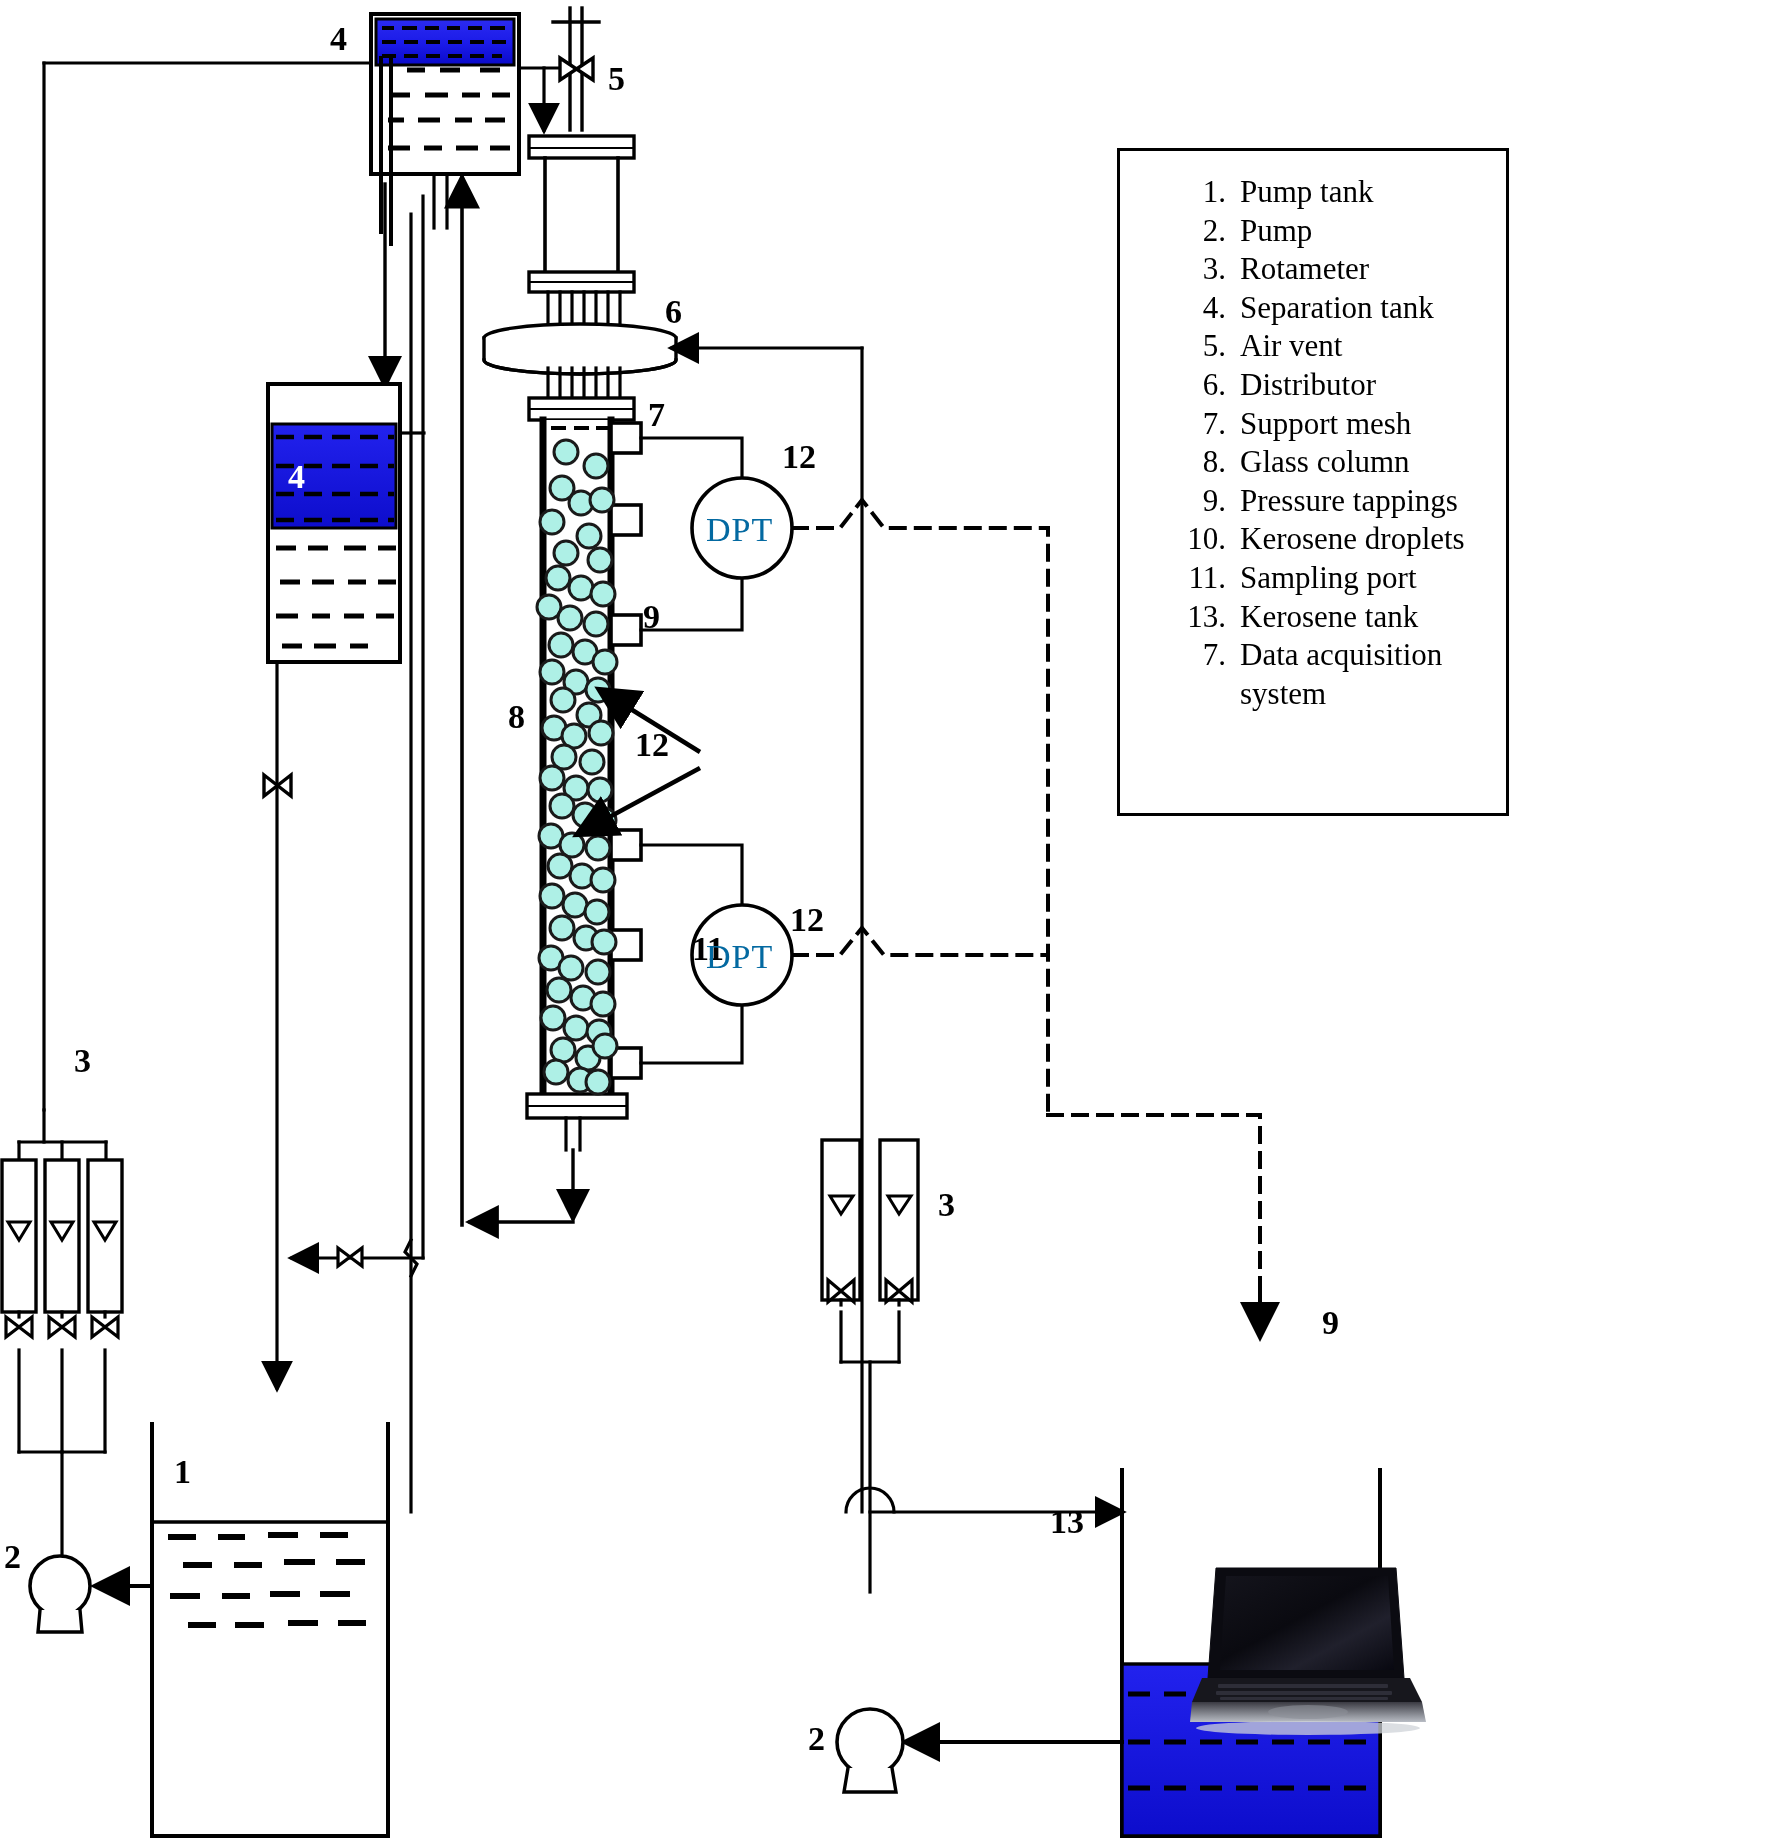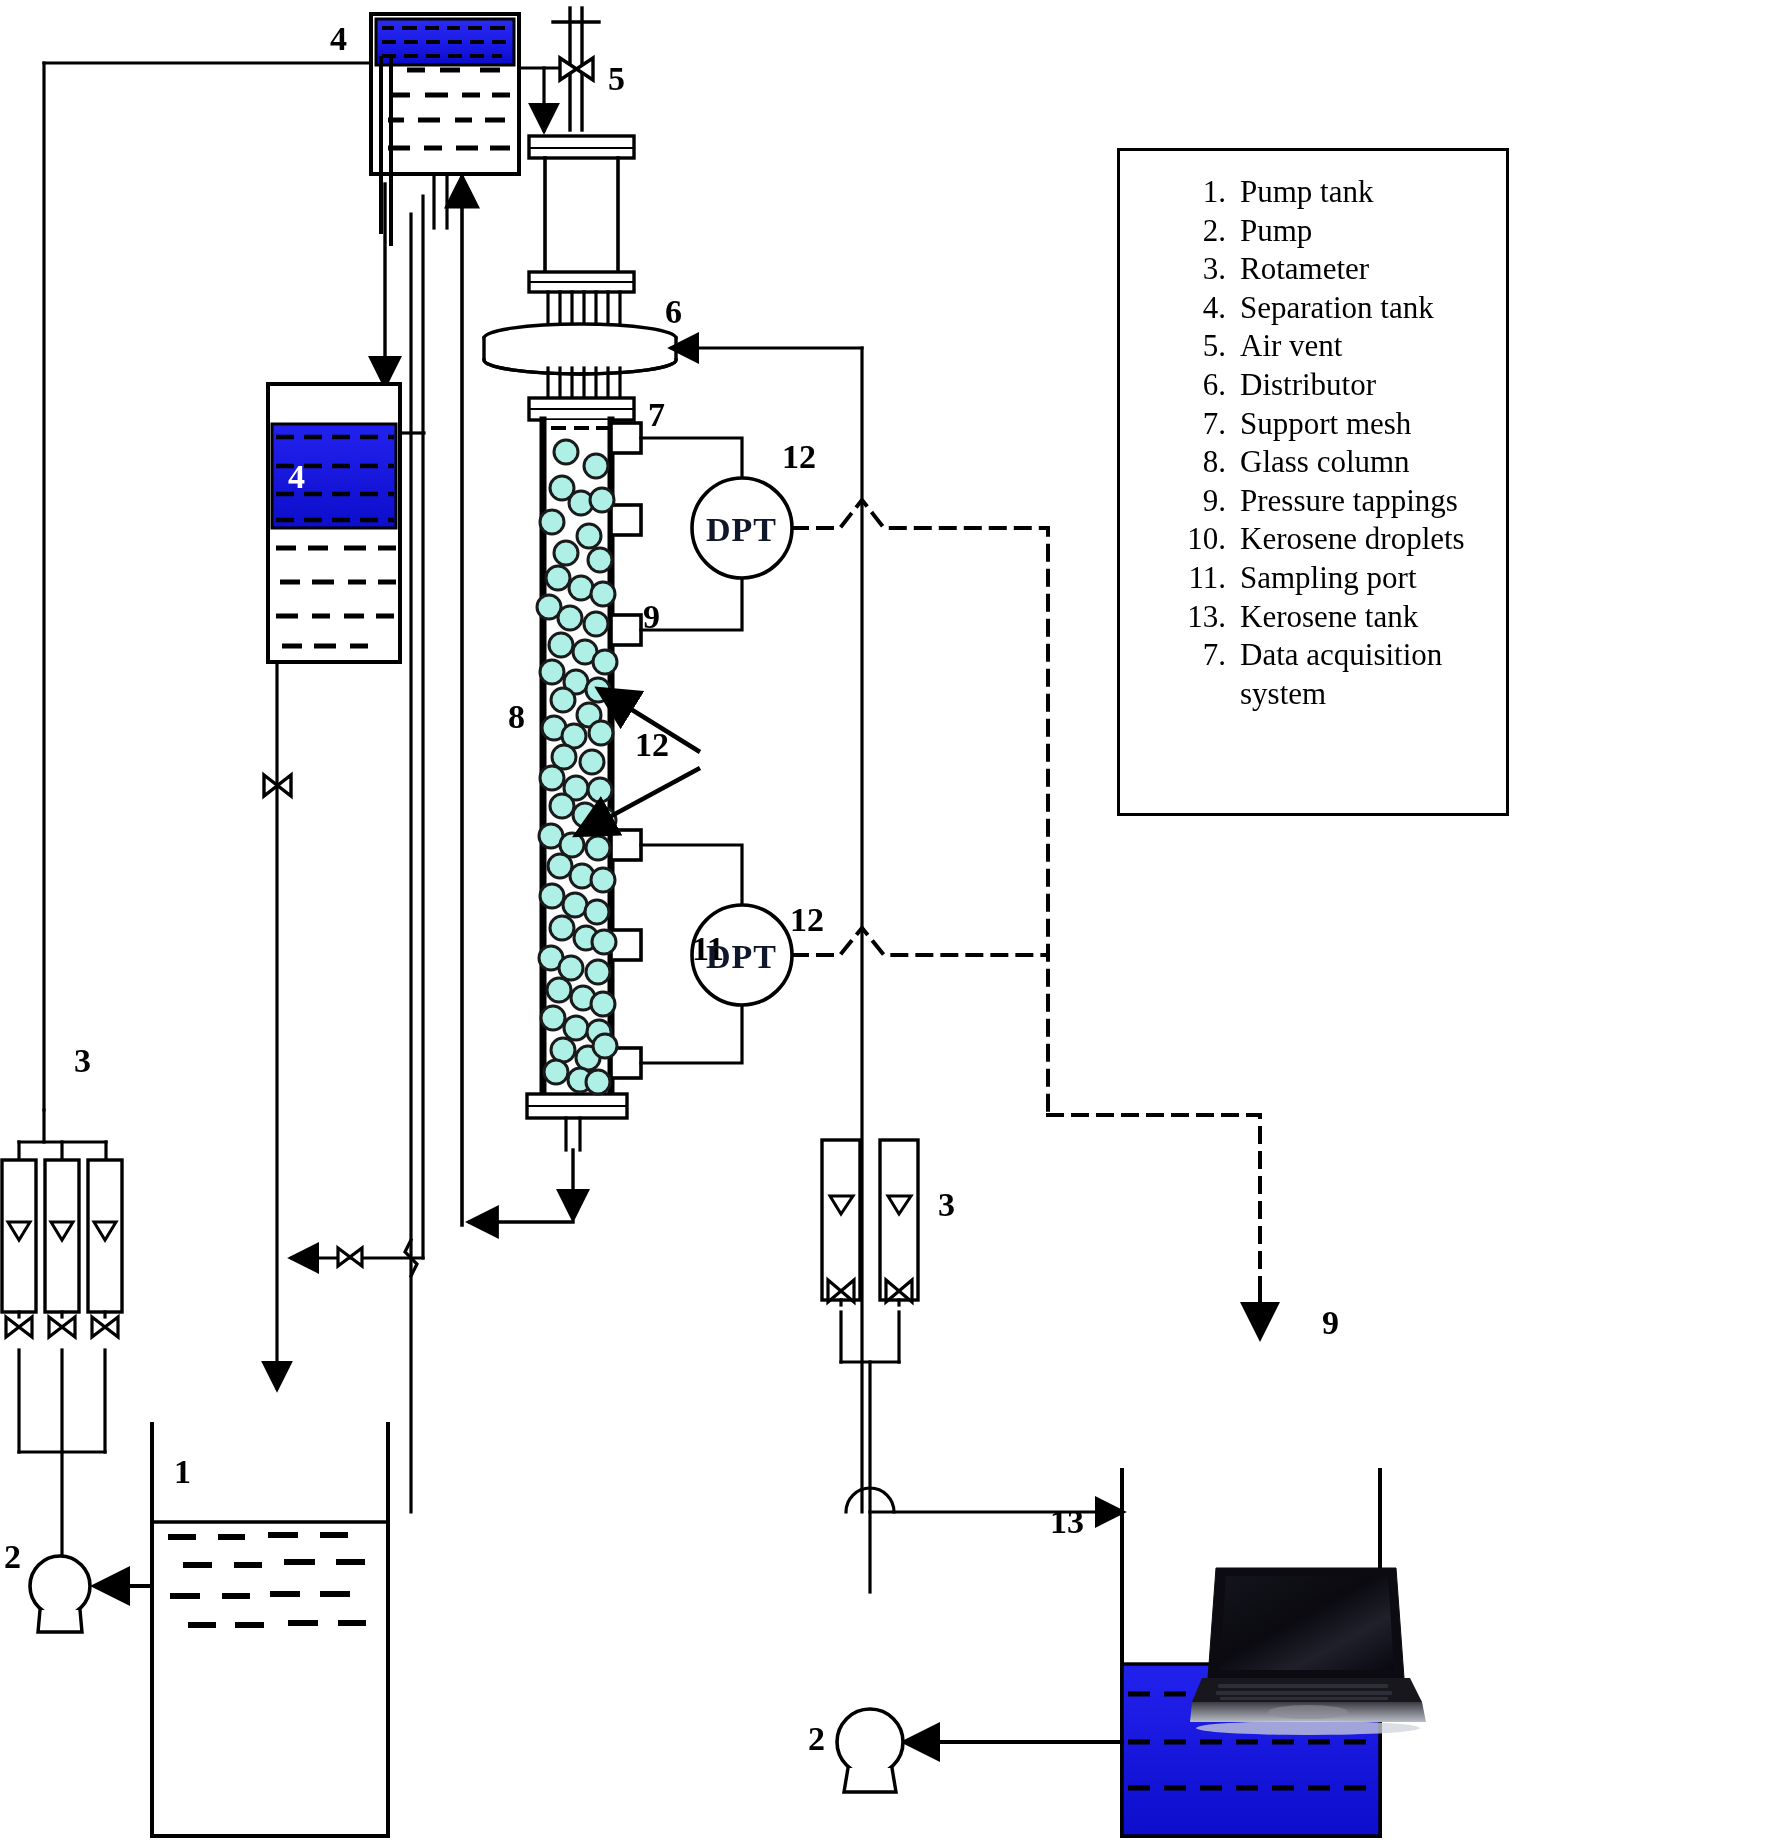--- a/index.html
+++ b/index.html
@@ -22,21 +22,21 @@
   .legend-list li .num{ width:54px; text-align:right; flex:none; padding-right:14px;}
   .legend-list li .txt{ flex:1 1 auto; white-space:normal;}
 
   .tag{
     position:absolute; font-family:"Liberation Serif", serif;
     font-weight:bold; font-size:34px; color:#000; line-height:1;
   }
   .tag.white{ color:#ffffff; }
   .dptlabel{
     position:absolute; font-family:"Liberation Serif", serif;
-    font-weight:bold; font-size:34px; color:#0f172a; line-height:1;
+    font-weight:normal; font-size:34px; color:#0369a1; line-height:1;
     letter-spacing:1px;
   }
   .laptop{ position:absolute; }
 </style>
 </head>
 <body>
 
 <div id="stage">
 
   <svg class="layer" viewBox="0 0 1780 1844">

